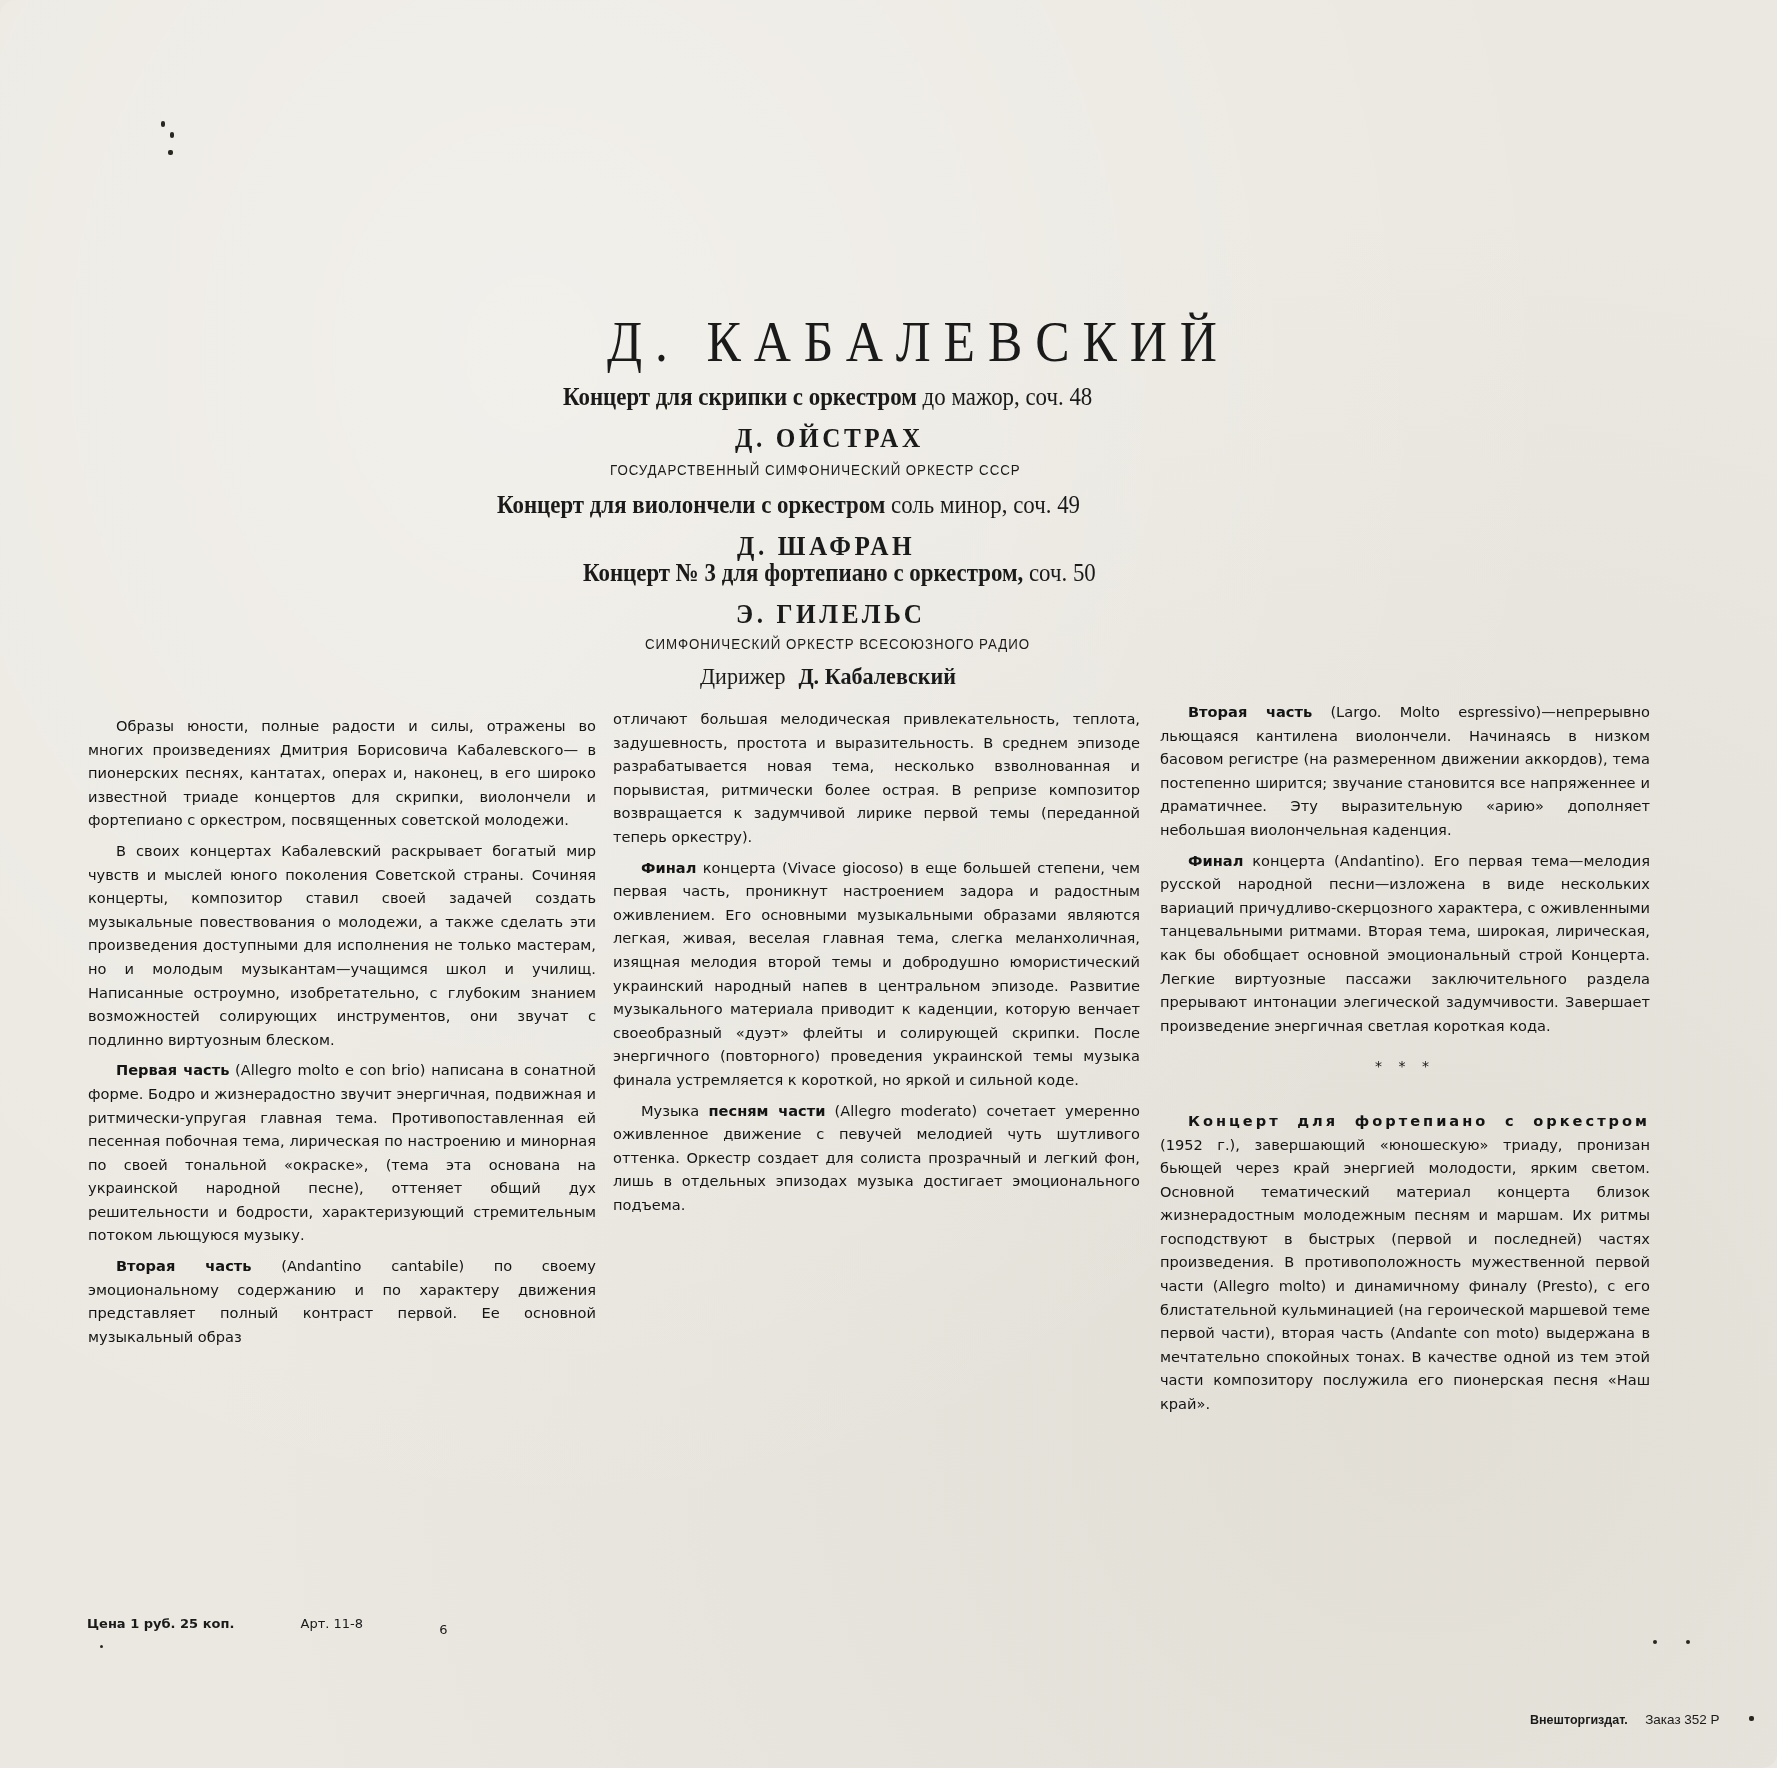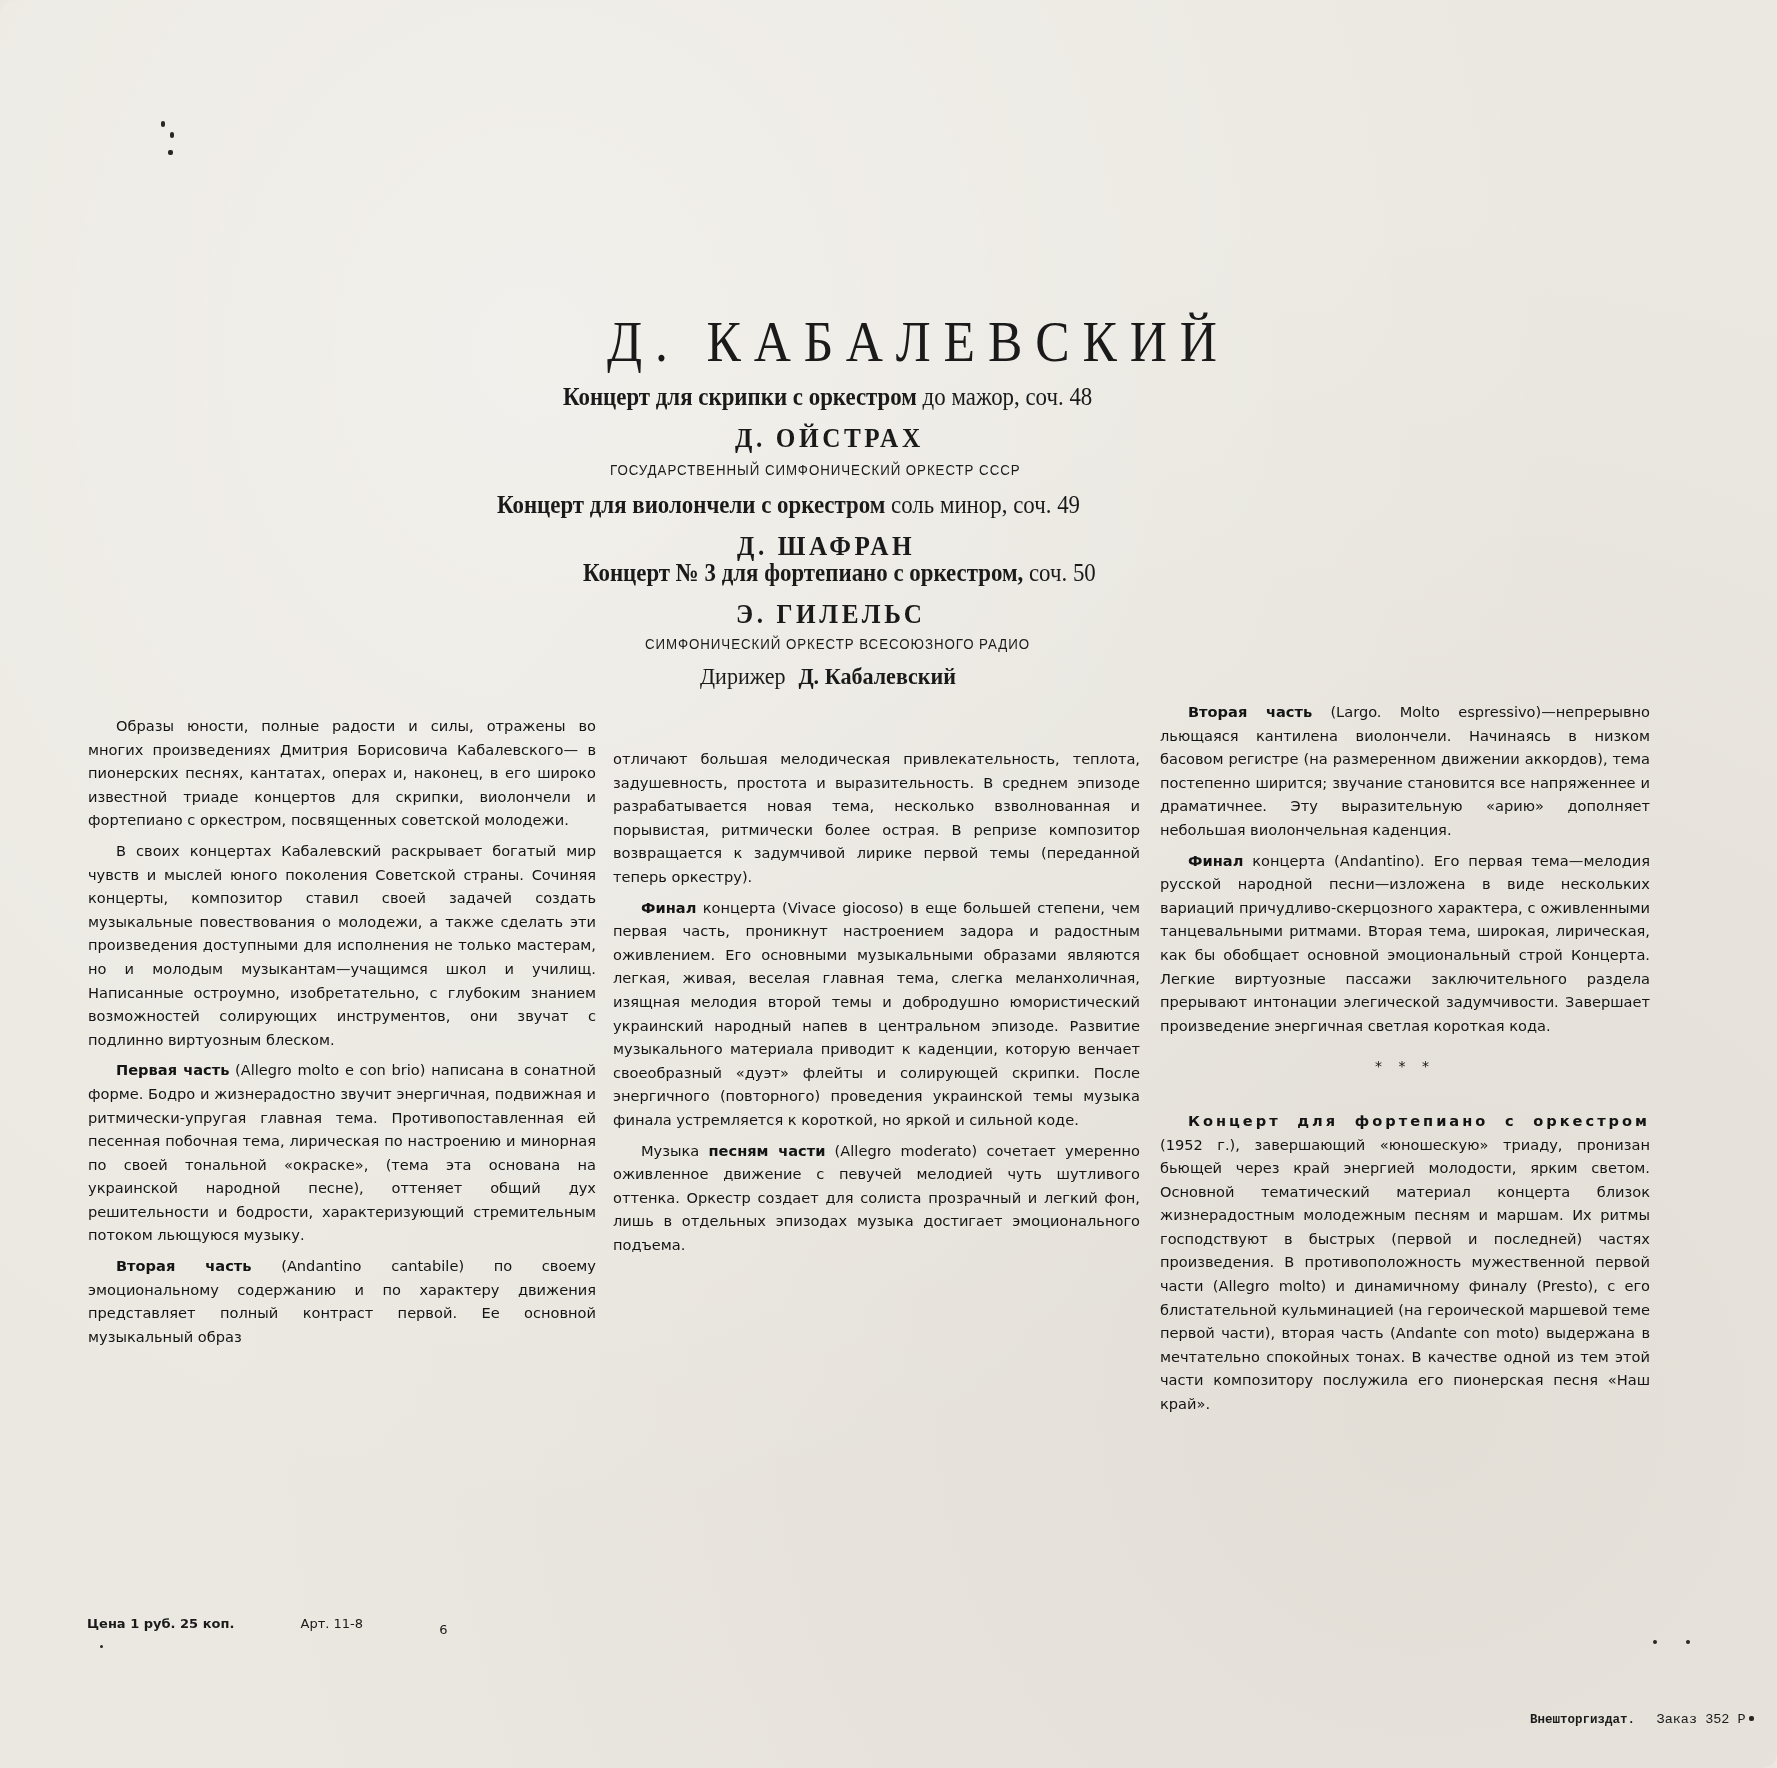--- a/index.html
+++ b/index.html
@@ -127,21 +127,21 @@
       white-space: nowrap;
     }
     .footer-left span { display: inline-block; }
     .price { margin-right: 62px; font-weight: bold; }
     .art { margin-right: 72px; }
     .pagenum { position: relative; top: 6px; }
     .footer-right {
       position: absolute;
       left: 1530px;
       top: 1712px;
-      font-family: Liberation Mono, monospace;
+      font-family: Liberation Sans, sans-serif;
       font-size: 12.5px;
       white-space: nowrap;
       font-weight: bold;
     }
     .footer-right .order { margin-left: 14px; font-weight: normal; font-size: 13.5px; }
   </style>
 </head>
 <body>
 
 <div class="page">
@@ -184,21 +184,21 @@
   </div>
 
   <div class="column col1">
     <p>Образы юности, полные радости и силы, отражены во многих произведениях Дмитрия Борисовича Кабалевского— в пионерских песнях, кантатах, операх и, наконец, в его широко известной триаде концертов для скрипки, виолончели и фортепиано с оркестром, посвященных советской молодежи.</p>
     <p><span>В своих концертах Кабалевский раскрывает богатый мир чувств и мыслей юного поколения Советской страны. Сочиняя концерты, композитор ставил своей задачей создать музыкальные повествования о молодежи, а также сделать эти произведения доступными для исполнения не только мастерам, но и молодым музыкантам—учащимся школ и училищ. Написанные остроумно, изобретательно, с глубоким знанием возможностей солирующих инструментов, они звучат с подлинно виртуозным блеском.</span></p>
     <p><b>Первая часть</b><span> (Allegro molto e con brio) написана в сонатной форме. Бодро и жизнерадостно звучит энергичная, подвижная и ритмически-упругая главная тема. Противопоставленная ей песенная побочная тема, лирическая по настроению и минорная по своей тональной «окраске», (тема эта основана на украинской народной песне), оттеняет общий дух решительности и бодрости, характеризующий стремительным потоком льющуюся музыку.</span></p>
     <p><b>Вторая часть</b><span> (Andantino cantabile) по своему эмоциональному содержанию и по характеру движения представляет полный контраст первой. Ее основной музыкальный образ</span></p>
   </div>
 
   <div class="column col2">
-    <p style="text-indent:0;margin-top:40px;">отличают большая мелодическая привлекательность, теплота, задушевность, простота и выразительность. В среднем эпизоде разрабатывается новая тема, несколько взволнованная и порывистая, ритмически более острая. В репризе композитор возвращается к задумчивой лирике первой темы (переданной теперь оркестру).</p>
+    <p style="text-indent:0;">отличают большая мелодическая привлекательность, теплота, задушевность, простота и выразительность. В среднем эпизоде разрабатывается новая тема, несколько взволнованная и порывистая, ритмически более острая. В репризе композитор возвращается к задумчивой лирике первой темы (переданной теперь оркестру).</p>
     <p><b>Финал</b><span> концерта (Vivace giocoso) в еще большей степени, чем первая часть, проникнут настроением задора и радостным оживлением. Его основными музыкальными образами являются легкая, живая, веселая главная тема, слегка меланхоличная, изящная мелодия второй темы и добродушно юмористический украинский народный напев в центральном эпизоде. Развитие музыкального материала приводит к каденции, которую венчает своеобразный «дуэт» флейты и солирующей скрипки. После энергичного (повторного) проведения украинской темы музыка финала устремляется к короткой, но яркой и сильной коде.</span></p>
     <p><span>Музыка </span><b>песням части</b><span> (Allegro moderato) сочетает умеренно оживленное движение с певучей мелодией чуть шутливого оттенка. Оркестр создает для солиста прозрачный и легкий фон, лишь в отдельных эпизодах музыка достигает эмоционального подъема.</span></p>
   </div>
 
   <div class="column col3">
     <p><b>Вторая часть</b><span> (Largo. Molto espressivo)—непрерывно льющаяся кантилена виолончели. Начинаясь в низком басовом регистре (на размеренном движении аккордов), тема постепенно ширится; звучание становится все напряженнее и драматичнее. Эту выразительную «арию» дополняет небольшая виолончельная каденция.</span></p>
     <p><b>Финал</b><span> концерта (Andantino). Его первая тема—мелодия русской народной песни—изложена в виде нескольких вариаций причудливо-скерцозного характера, с оживленными танцевальными ритмами. Вторая тема, широкая, лирическая, как бы обобщает основной эмоциональный строй Концерта. Легкие виртуозные пассажи заключительного раздела прерывают интонации элегической задумчивости. Завершает произведение энергичная светлая короткая кода.</span></p>
     <p class="stars">* * *</p>
     <p><b class="spaced">Концерт для фортепиано с оркестром</b><span> (1952 г.), завершающий «юношескую» триаду, пронизан бьющей через край энергией молодости, ярким светом. Основной тематический материал концерта близок жизнерадостным молодежным песням и маршам. Их ритмы господствуют в быстрых (первой и последней) частях произведения. В противоположность мужественной первой части (Allegro molto) и динамичному финалу (Presto), с его блистательной кульминацией (на героической маршевой теме первой части), вторая часть (Andante con moto) выдержана в мечтательно спокойных тонах. В качестве одной из тем этой части композитору послужила его пионерская песня «Наш край».</span></p>
   </div>

